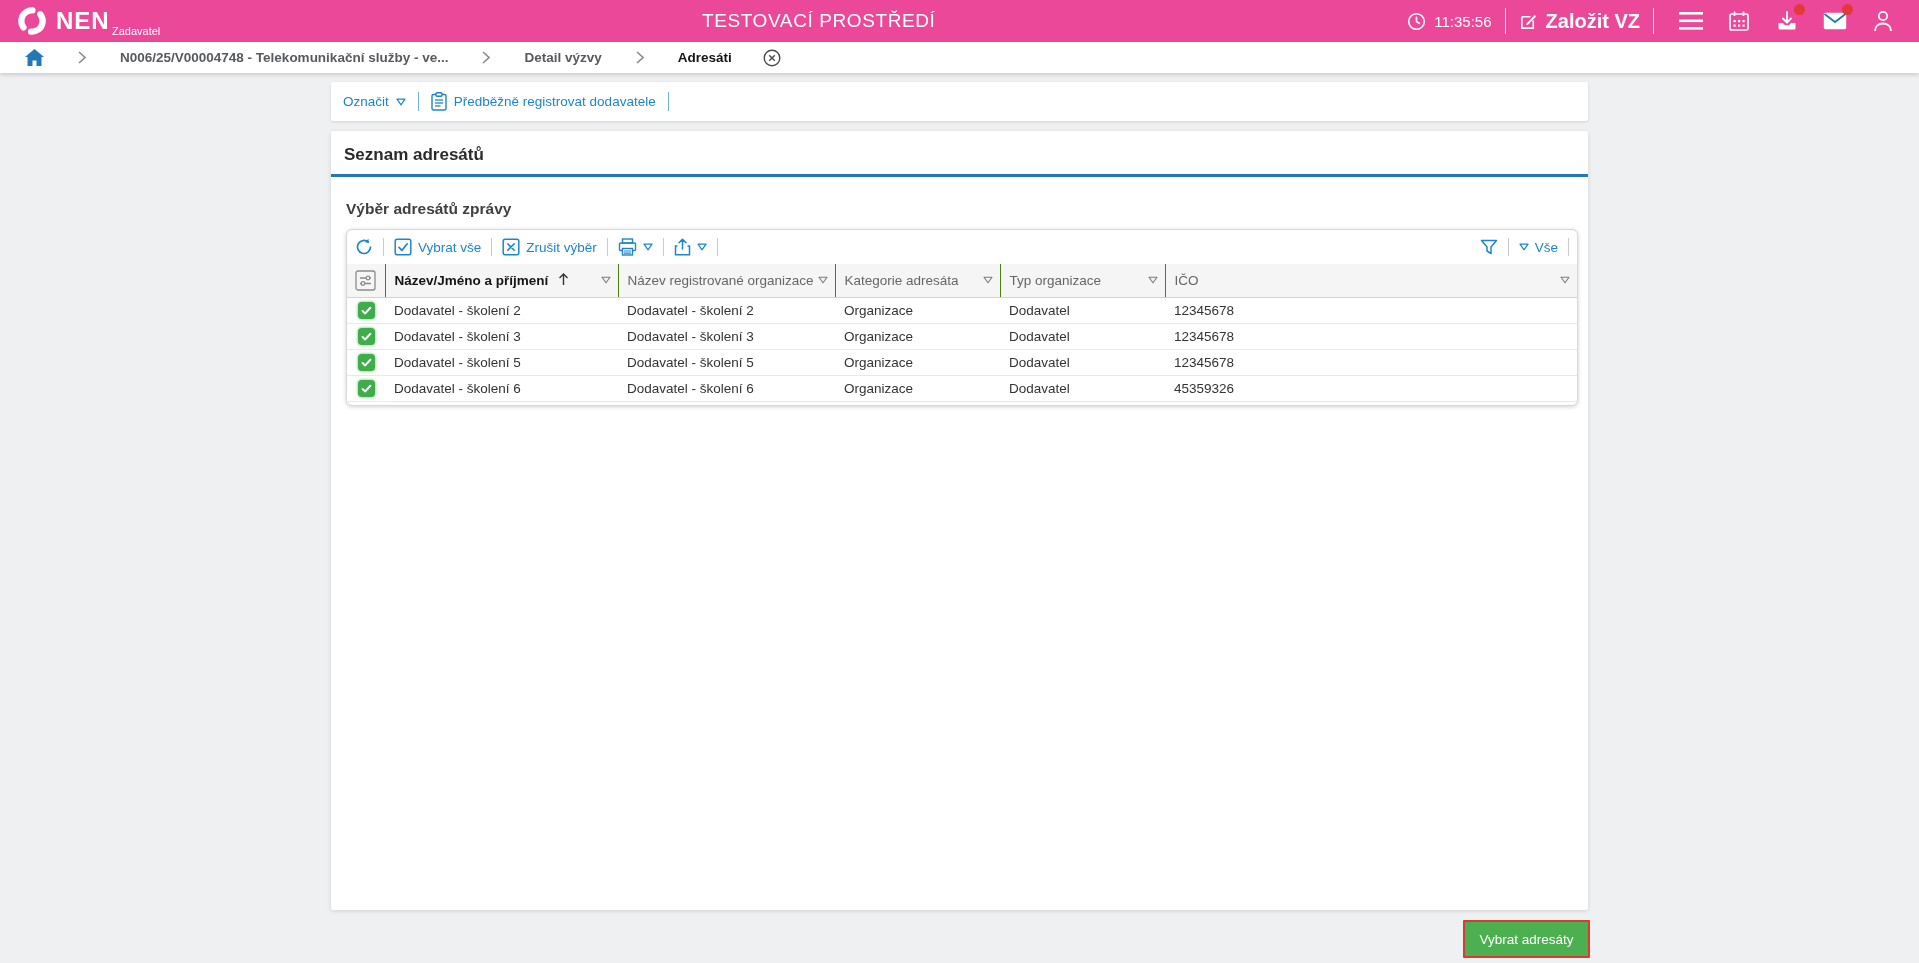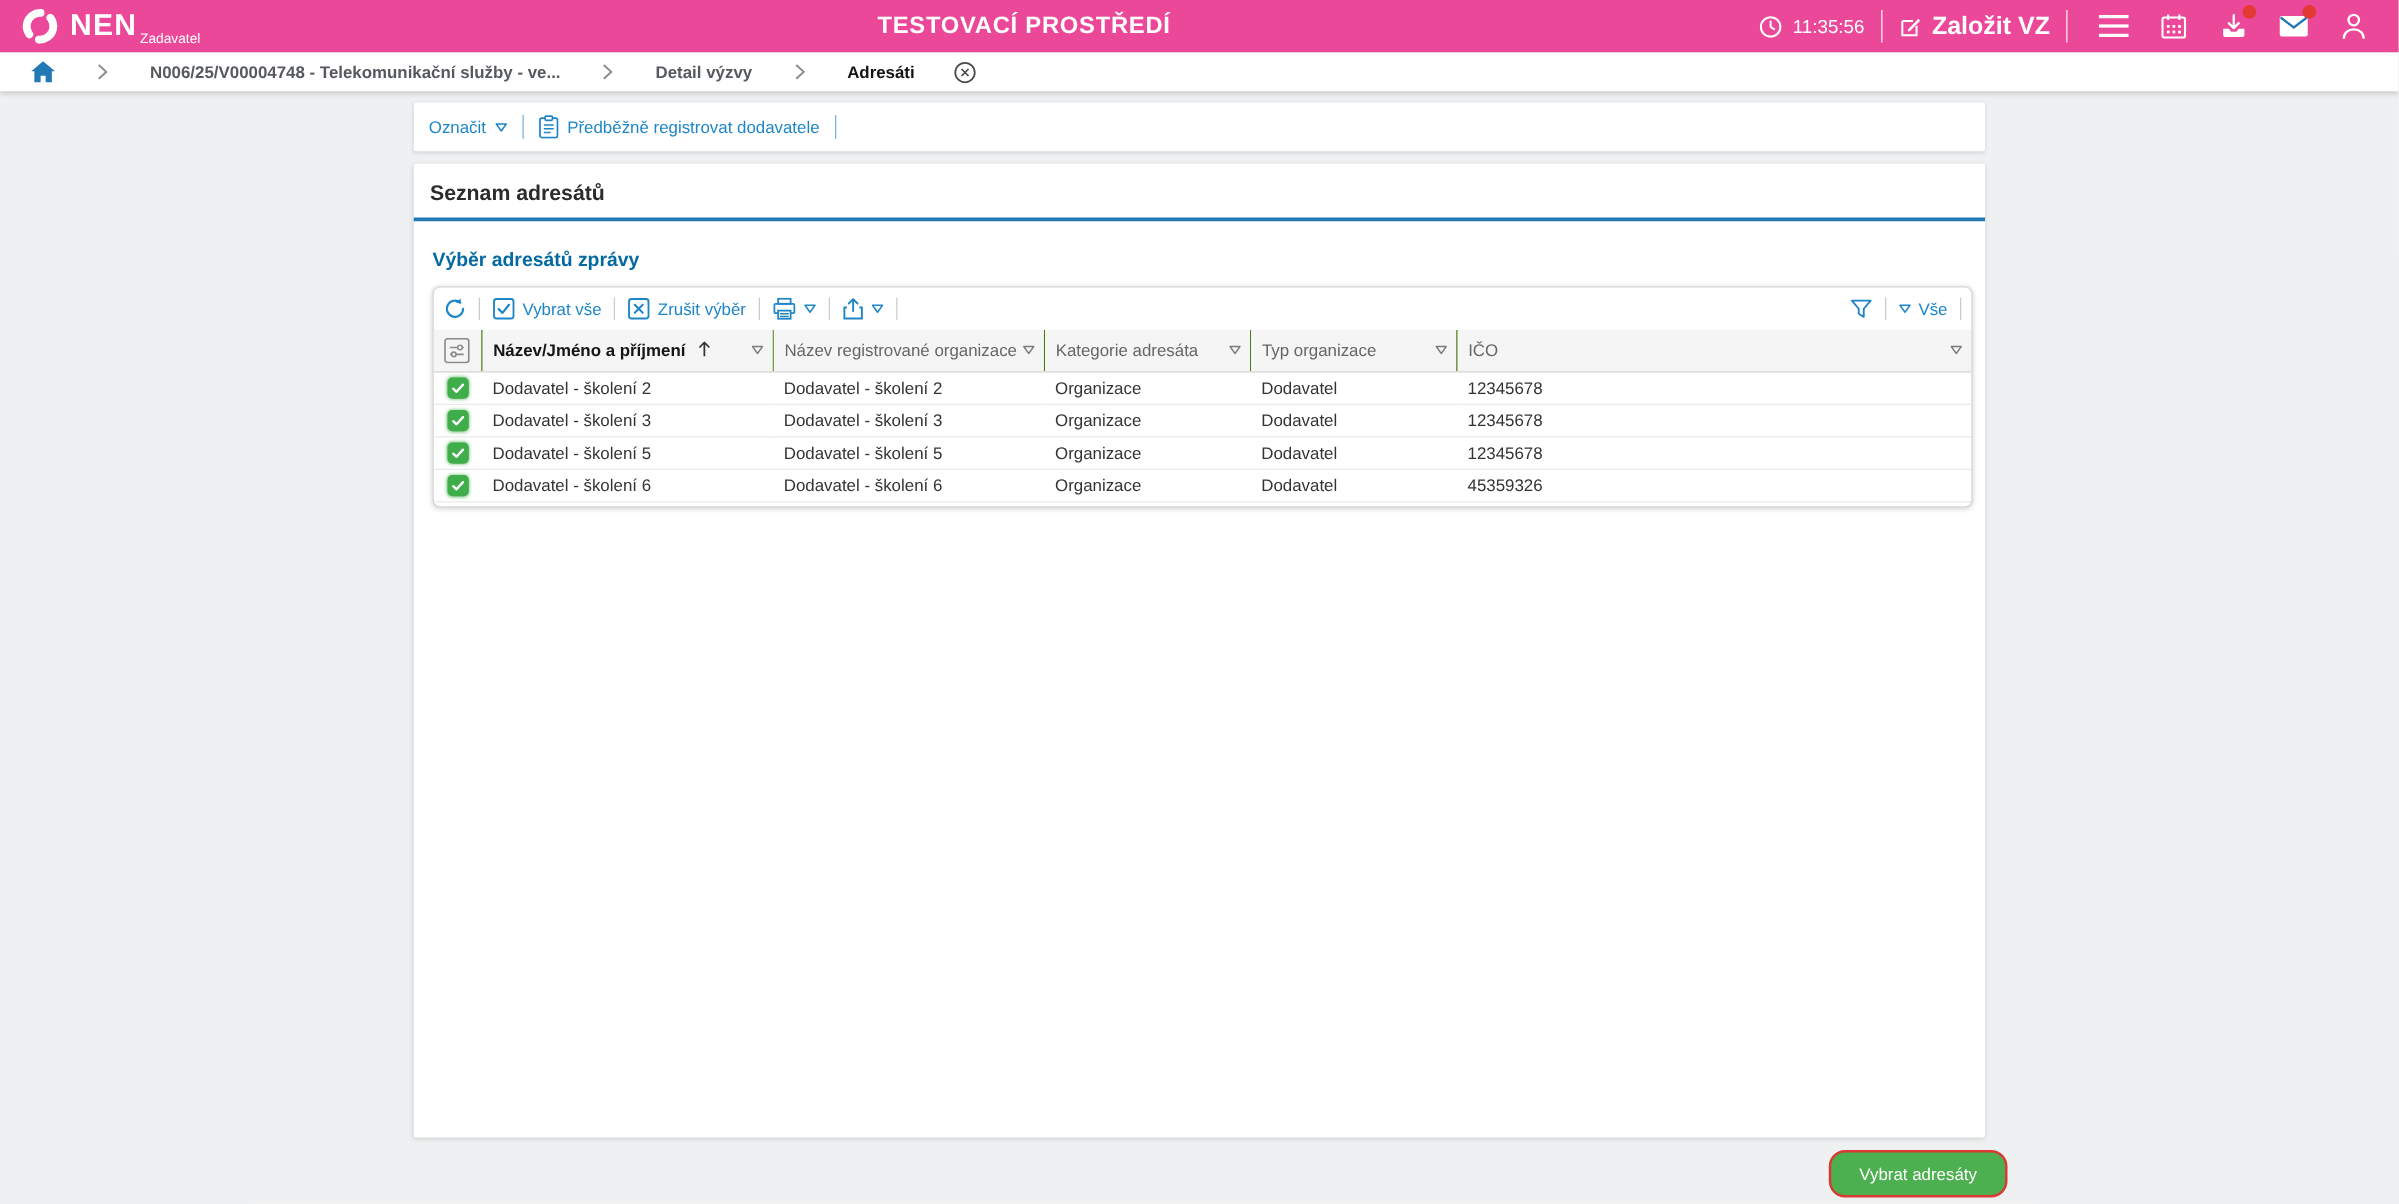--- a/index.html
+++ b/index.html
@@ -16,21 +16,21 @@
     position:absolute; left:0; top:0; width:1919px; height:42px;
     background:#ec4899; color:#fff;
     display:flex; align-items:flex-end;
   }
   .brand { position:relative; display:flex; align-items:center; margin-left:16px; height:100%; }
   .logo-mark { width:32px; height:32px; margin-right:8px; }
   .brand-name { font-size:24px; font-weight:bold; letter-spacing:1px; line-height:42px; }
   .brand-sub { position:absolute; left:96px; top:25px; font-size:11px; font-weight:400; white-space:nowrap; }
   .env-title {
     position:absolute; left:702px; top:0; line-height:42px;
-    font-size:19px; font-weight:bold; letter-spacing:.6px; color:#fff;
+    font-size:19px; font-weight:normal; letter-spacing:.6px; color:#fff;
   }
   .top-right { position:absolute; right:12px; top:0; height:42px; display:flex; align-items:center; }
   .top-sep { width:1px; height:26px; background:rgba(255,255,255,.9); margin:0 13px; }
   .time-wrap { display:flex; align-items:center; gap:8px; font-size:15px; }
   .newvz-wrap { display:flex; align-items:center; gap:8px; font-size:20px; font-weight:bold; cursor:pointer; }
   .tb-icon { display:inline-flex; align-items:center; justify-content:center; width:26px; height:26px; position:relative; margin:0 11px; cursor:pointer; }
   .badge {
     position:absolute; top:-4px; right:-5px; width:11px; height:11px;
     background:#e43a35; border-radius:50%;
   }
@@ -59,21 +59,21 @@
 
   .main-panel {
     position:absolute; left:331px; top:131px; width:1257px; height:779px;
     background:#fff; border-radius:2px; box-shadow:0 1px 4px rgba(0,0,0,.13);
   }
   .section-title {
     margin:14px 14px 0 13px; font-size:17px; font-weight:bold; color:#2b2b2b;
     padding-bottom:9px;
   }
   .title-underline { height:3px; background:#2379b5; width:100%; }
-  .subsection-title { margin:23px 0 11px 15px; font-size:15.5px; font-weight:bold; color:#0369a1; }
+  .subsection-title { margin:23px 0 11px 15px; font-size:15.5px; font-weight:bold; color:#404040; }
 
   
   .grid-card {
     margin-left:15px; width:1232px;
     border:1px solid #d8d8d8; border-radius:6px;
     box-shadow:0 1px 4px rgba(0,0,0,.18);
     overflow:hidden; background:#fff; padding-bottom:3px;
   }
   .grid-toolbar {
     height:34px; display:flex; align-items:center; justify-content:space-between;
@@ -99,22 +99,22 @@
   }
   table.grid td.sel-cell { padding:0; text-align:center; }
   .row-check {
     display:inline-flex; width:17px; height:17px; margin-top:2px;
     background:#3fad4a; border-radius:4px; align-items:center; justify-content:center;
     box-shadow:0 0 3px rgba(76,175,80,.9);
   }
 
   
   .footer-btn {
-    position:absolute; left:1463px; top:920px; width:143px; height:38px;
-    background:#4caf50; border:2px solid #d93a33; border-radius:13px;
+    position:absolute; left:1463px; top:920px; width:127px; height:38px;
+    background:#4caf50; border:2px solid #d93a33; border-radius:1px;
     color:#fff; font-size:13.5px; font-family:"Liberation Sans",sans-serif;
     cursor:pointer;
   }
 
   svg { display:block; }
 </style>
 </head>
 <body>
 
 <header class="topbar">

